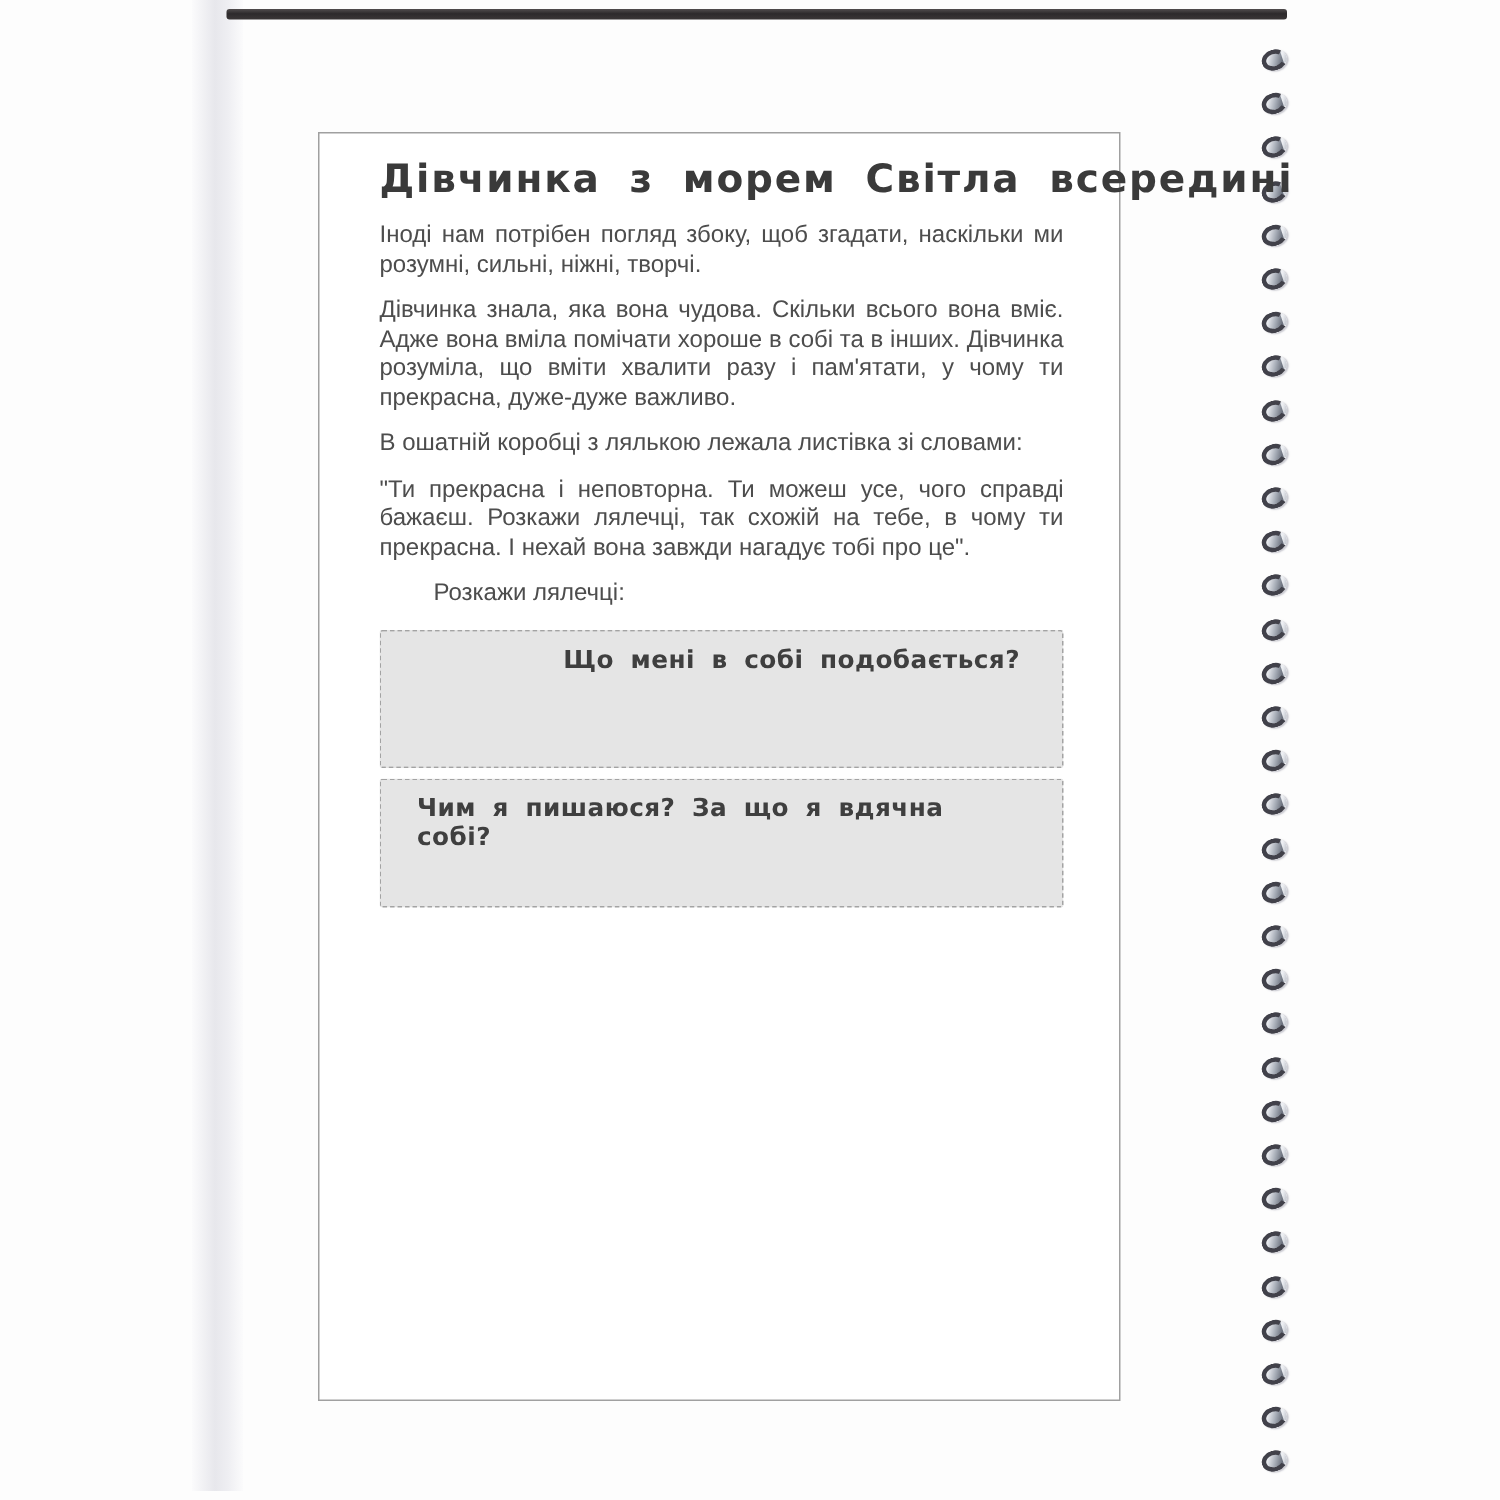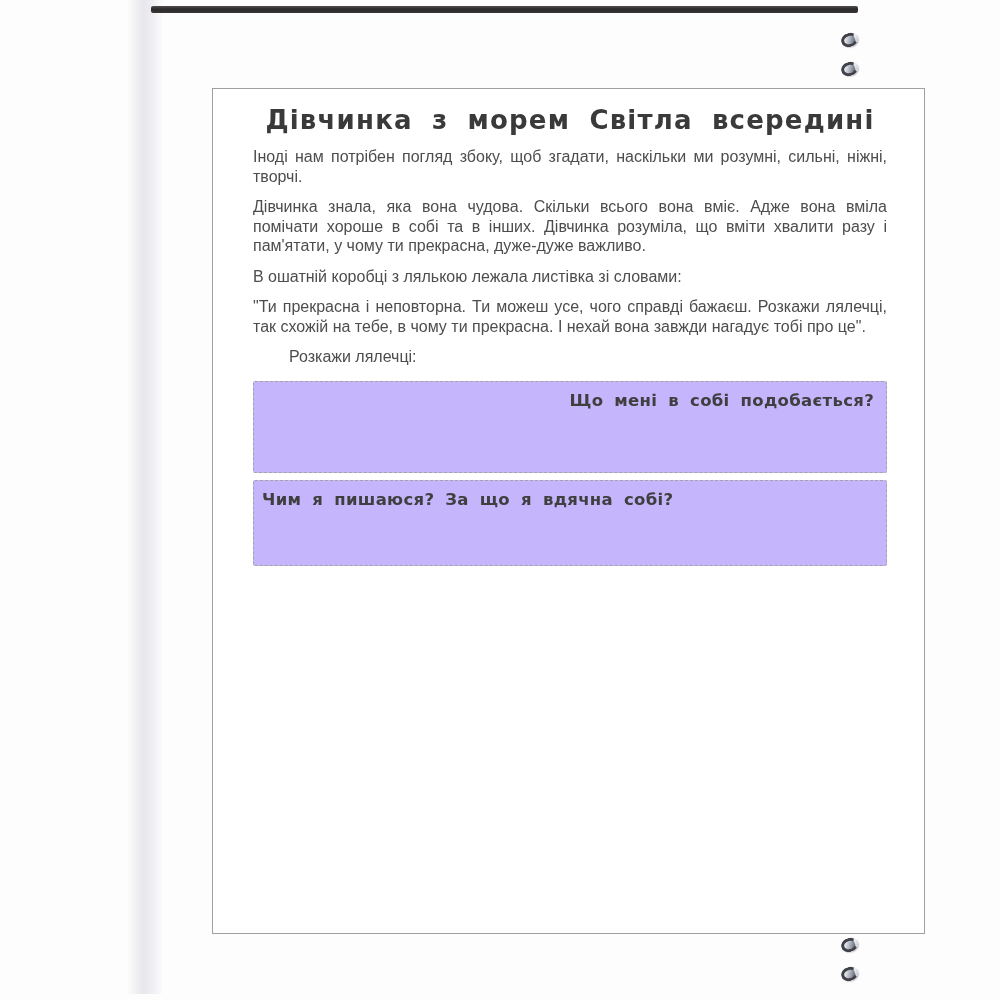--- a/index.html
+++ b/index.html
@@ -34,39 +34,39 @@
     position:absolute;left:841px;width:17px;height:14px;box-sizing:border-box;
     border-radius:50%;
     border:3px solid var(--ring);
     border-right-color:transparent;
     transform:rotate(-18deg);
     background:linear-gradient(120deg,#eceef2 15%,#a8aeb8 55%,#6a707c 90%);
     box-shadow:1px 1px 1px rgba(110,110,130,.35);
   }
   
   .frame{
-    position:absolute;left:212px;top:88px;width:713px;height:846px;
+    position:absolute;left:212px;top:88px;width:535px;height:846px;
     box-sizing:border-box;border:1px solid var(--frame-border);
     background:#fff;padding:12px 37px 0 40px;
   }
   h1.title{
     margin:4px 0 12px;text-align:center;white-space:nowrap;
     font-family:"DejaVu Sans",sans-serif;
     font-size:26px;font-weight:700;color:var(--title-text);
     letter-spacing:1.2px;word-spacing:9px;
   }
   p.body{
     margin:0 0 11px;color:var(--body-text);
     font-size:16px;line-height:1.22;text-align:justify;
   }
   p.prompt{margin-bottom:14px;text-align:left;margin-left:36px;}
   .box{
     box-sizing:border-box;border:1.3px dashed var(--box-border);
-    border-radius:2px;background:#c4b5fd;margin:0 0 7px;
-    padding:9px 8px;
+    border-radius:2px;background:#e5e5e5;margin:0 0 7px;
+    padding:9px 24px;
   }
   .box:nth-of-type(1){height:92px;}
   .box:nth-of-type(2){height:86px;}
   .box:nth-of-type(3){height:95px;}
   .box:nth-of-type(4){height:100px;margin-bottom:0;}
   .q{
     font-family:"DejaVu Sans",sans-serif;
     font-size:16.5px;font-weight:700;color:#3f3f3f;
     letter-spacing:.3px;word-spacing:5px;text-align:left;
   }

